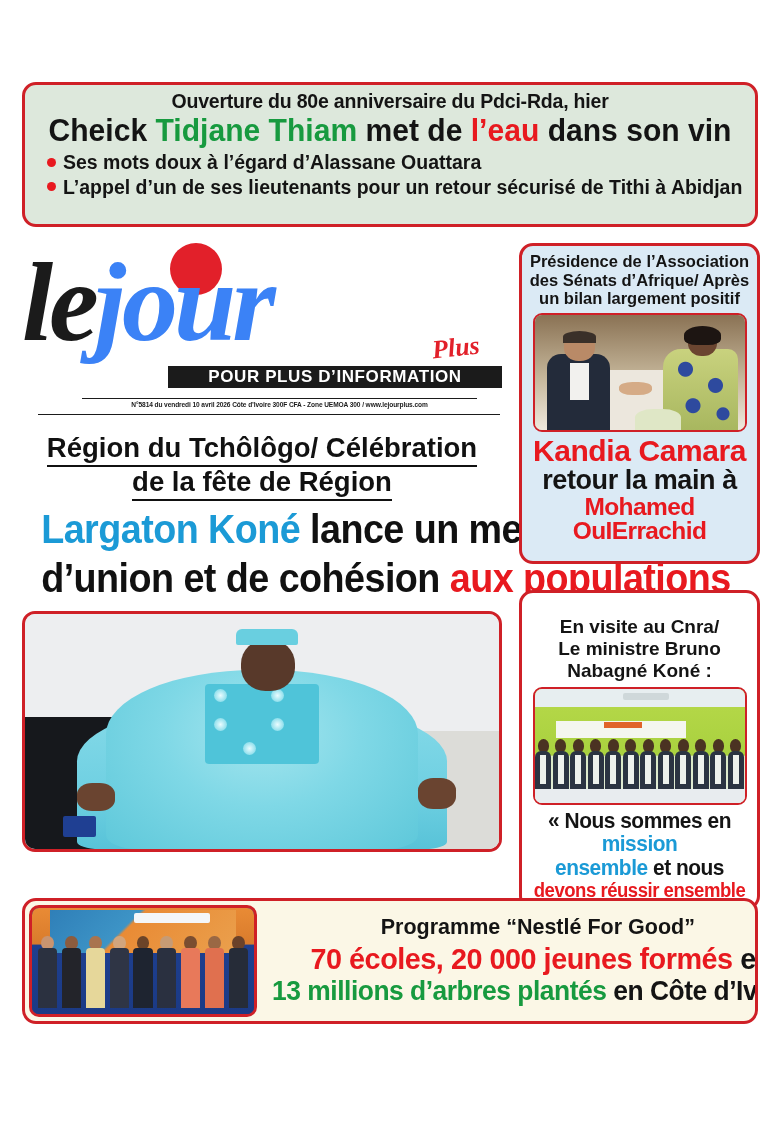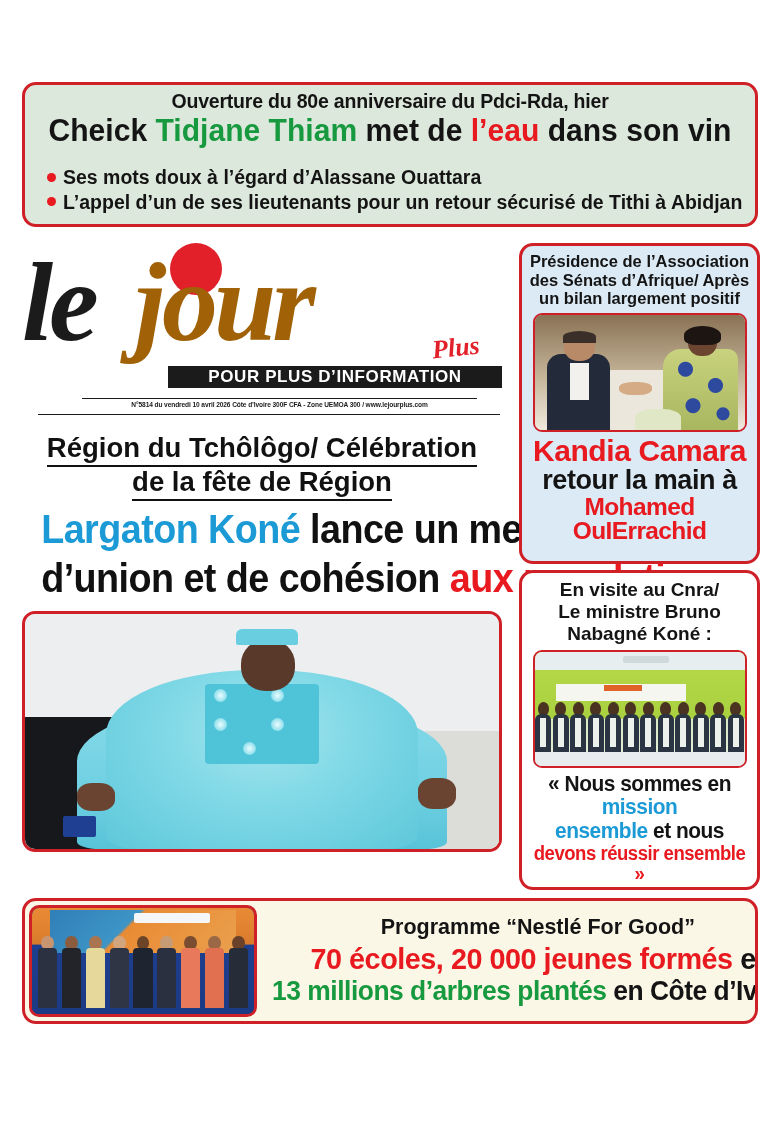--- a/index.html
+++ b/index.html
@@ -32,21 +32,21 @@
     font-weight: bold;
     font-size: 31px;
     line-height: 1.08;
     color: #141414;
     margin-top: 1px;
     transform: scaleX(0.97);
     white-space: nowrap;
   }
   .tb-main .grn { color: #179a3f; }
   .tb-main .red { color: #e8191f; }
-  .tb-bullets { margin-top: 18px; padding-left: 12px; }
+  .tb-bullets { margin-top: 3px; padding-left: 12px; }
   .tb-bullet {
     display: flex; align-items: center; gap: 7px;
     font-weight: bold; font-size: 19.5px; color: #141414;
     line-height: 1.25; white-space: nowrap;
   }
   .dot {
     width: 9px; height: 9px; border-radius: 50%;
     background: #e8191f; flex: 0 0 auto;
   }
 
@@ -62,21 +62,21 @@
     background: #e2202a;
   }
   .logo-text {
     position: absolute; left: 0; top: 8px;
     font-family: "Liberation Serif", serif;
     font-style: italic; font-weight: bold;
     font-size: 112px; line-height: 112px;
     letter-spacing: -4px;
   }
   .logo-le { color: #1b1b1b; }
-  .logo-jour { color: #a16207; margin-left: 40px; }
+  .logo-jour { color: #3b82f6; }
   .logo-plus {
     position: absolute; left: 410px; top: 95px;
     font-family: "Liberation Serif", serif;
     font-style: italic; font-weight: bold;
     font-size: 26px; color: #e2202a;
     transform: rotate(-6deg);
   }
   .logo-slogan {
     position: absolute; left: 146px; top: 128px; width: 334px; height: 22px;
     background: #1b1b1b; color: #ffffff;
@@ -142,23 +142,23 @@
     border: 3px solid #cf2027;
     border-radius: 14px;
     overflow: hidden;
   }
   .rbox-1 {
     left: 519px; top: 243px; width: 241px; height: 321px;
     background: #dbeaf5;
     padding: 6px 6px 4px 6px;
   }
   .rbox-2 {
-    left: 519px; top: 570px; width: 241px; height: 320px;
+    left: 519px; top: 590px; width: 241px; height: 320px;
     background: #ffffff;
-    padding: 6px 6px 4px 6px;
+    padding: 23px 6px 4px 6px;
   }
   .rb-kicker {
     text-align: center; font-weight: bold;
     font-size: 16.5px; line-height: 1.13; color: #141414;
   }
   .rb-kicker-2 { font-size: 19px; line-height: 1.16; }
   .rb-photo {
     margin: 5px auto 0 auto;
     width: 214px; height: 119px;
     border: 2px solid #cf2027;

